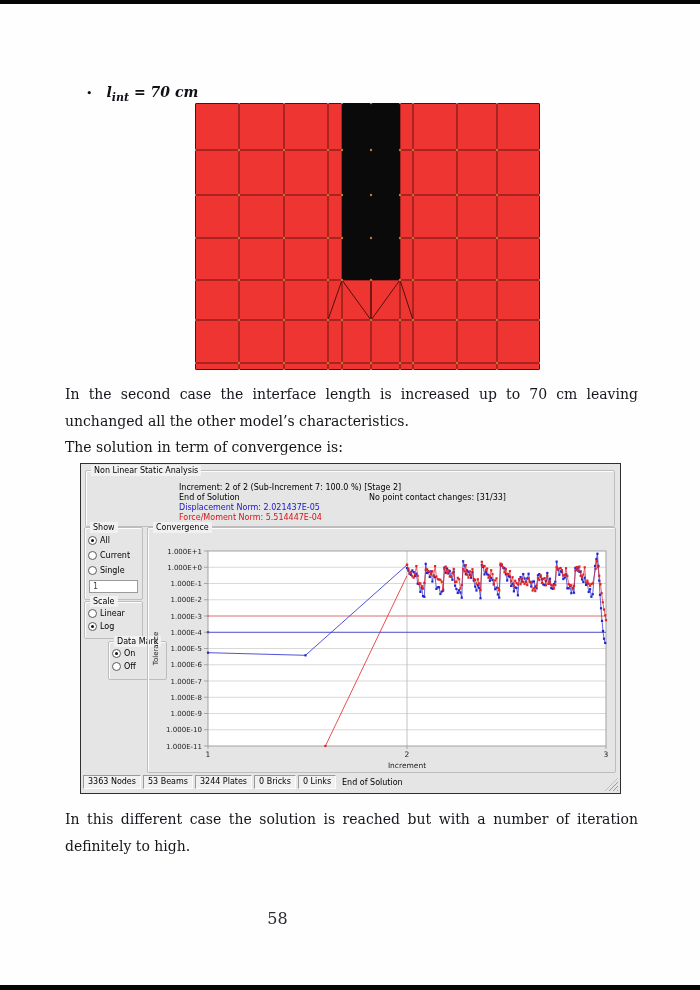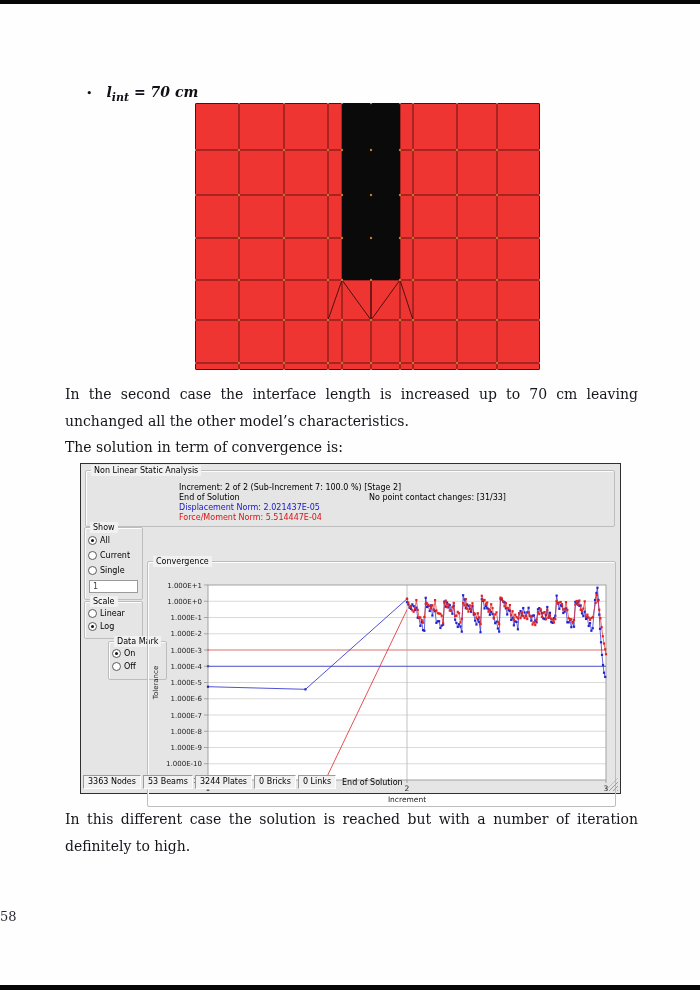--- a/index.html
+++ b/index.html
@@ -19,22 +19,22 @@
   
   .mesh{position:absolute;left:195px;top:103px;}
 
   
   .body{position:absolute;left:65px;width:573px;margin:0;font-size:14px;line-height:27px;
         color:#16161c;text-align:justify;}
   .p1{top:381px;}
   .p2{top:434px;text-align:left;}
   .p3{top:806px;}
 
-  .pagenum{position:absolute;left:0;width:555px;top:909px;
-           font-size:13px;color:#2b2b33;}
+  .pagenum{position:absolute;left:0;width:555px;top:909px;text-align:center;
+           font-size:16px;color:#2b2b33;}
 
   
   .app-window{position:absolute;left:80px;top:463px;width:539px;height:329px;
               background:#e5e5e5;border:1px solid #2f2f2f;
               font-family:"DejaVu Sans",sans-serif;font-size:8px;color:#000;}
   .groupbox{position:absolute;border:1px solid #bdbdbd;border-radius:2px;
             box-shadow:1px 1px 0 rgba(255,255,255,.9) inset;}
   .gb-title{position:absolute;top:-6px;left:5px;background:#f1f1f1;padding:0 3px;
             line-height:11px;white-space:nowrap;font-size:8px;}
   .analysis-box{left:4px;top:6px;width:528px;height:55px;}
@@ -53,21 +53,21 @@
        cursor:default;}
   .scale-box .opt,.dm-box .opt{height:13px;line-height:13px;}
   .rc{position:absolute;left:3px;top:50%;margin-top:-4.5px;width:7px;height:7px;
       border:1px solid #5a5a5a;border-radius:50%;background:#fff;}
   .rc .dot{position:absolute;left:2px;top:2px;width:3px;height:3px;border-radius:50%;
            background:#111;display:none;}
   .rc.sel .dot{display:block;}
   .show-input{position:absolute;left:4px;top:52px;width:44px;height:11px;border:1px solid #9a9a9a;
               background:#fff;font-family:"DejaVu Sans",sans-serif;font-size:8px;color:#444;
               padding:0 0 0 3px;}
-  .conv-box{left:66px;top:63px;width:467px;height:244px;margin-top:34px;}
+  .conv-box{left:66px;top:63px;width:467px;height:244px;}
   .conv-box svg{position:absolute;left:0;top:0;}
 
   .statusbar{position:absolute;left:2px;top:310px;height:16px;display:flex;gap:2px;
              align-items:center;}
   .cell{border:1px solid;border-color:#9a9a9a #fdfdfd #fdfdfd #9a9a9a;background:#f1f1f1;
         padding:1px 4px;height:10px;line-height:10px;white-space:nowrap;}
   .sb-msg{margin-left:4px;white-space:nowrap;}
   .grip{position:absolute;right:2px;bottom:2px;width:13px;height:13px;
         clip-path:polygon(100% 0,100% 100%,0 100%);
         background:repeating-linear-gradient(-45deg,#9c9c9c 0 1px,transparent 1px 3px);}

